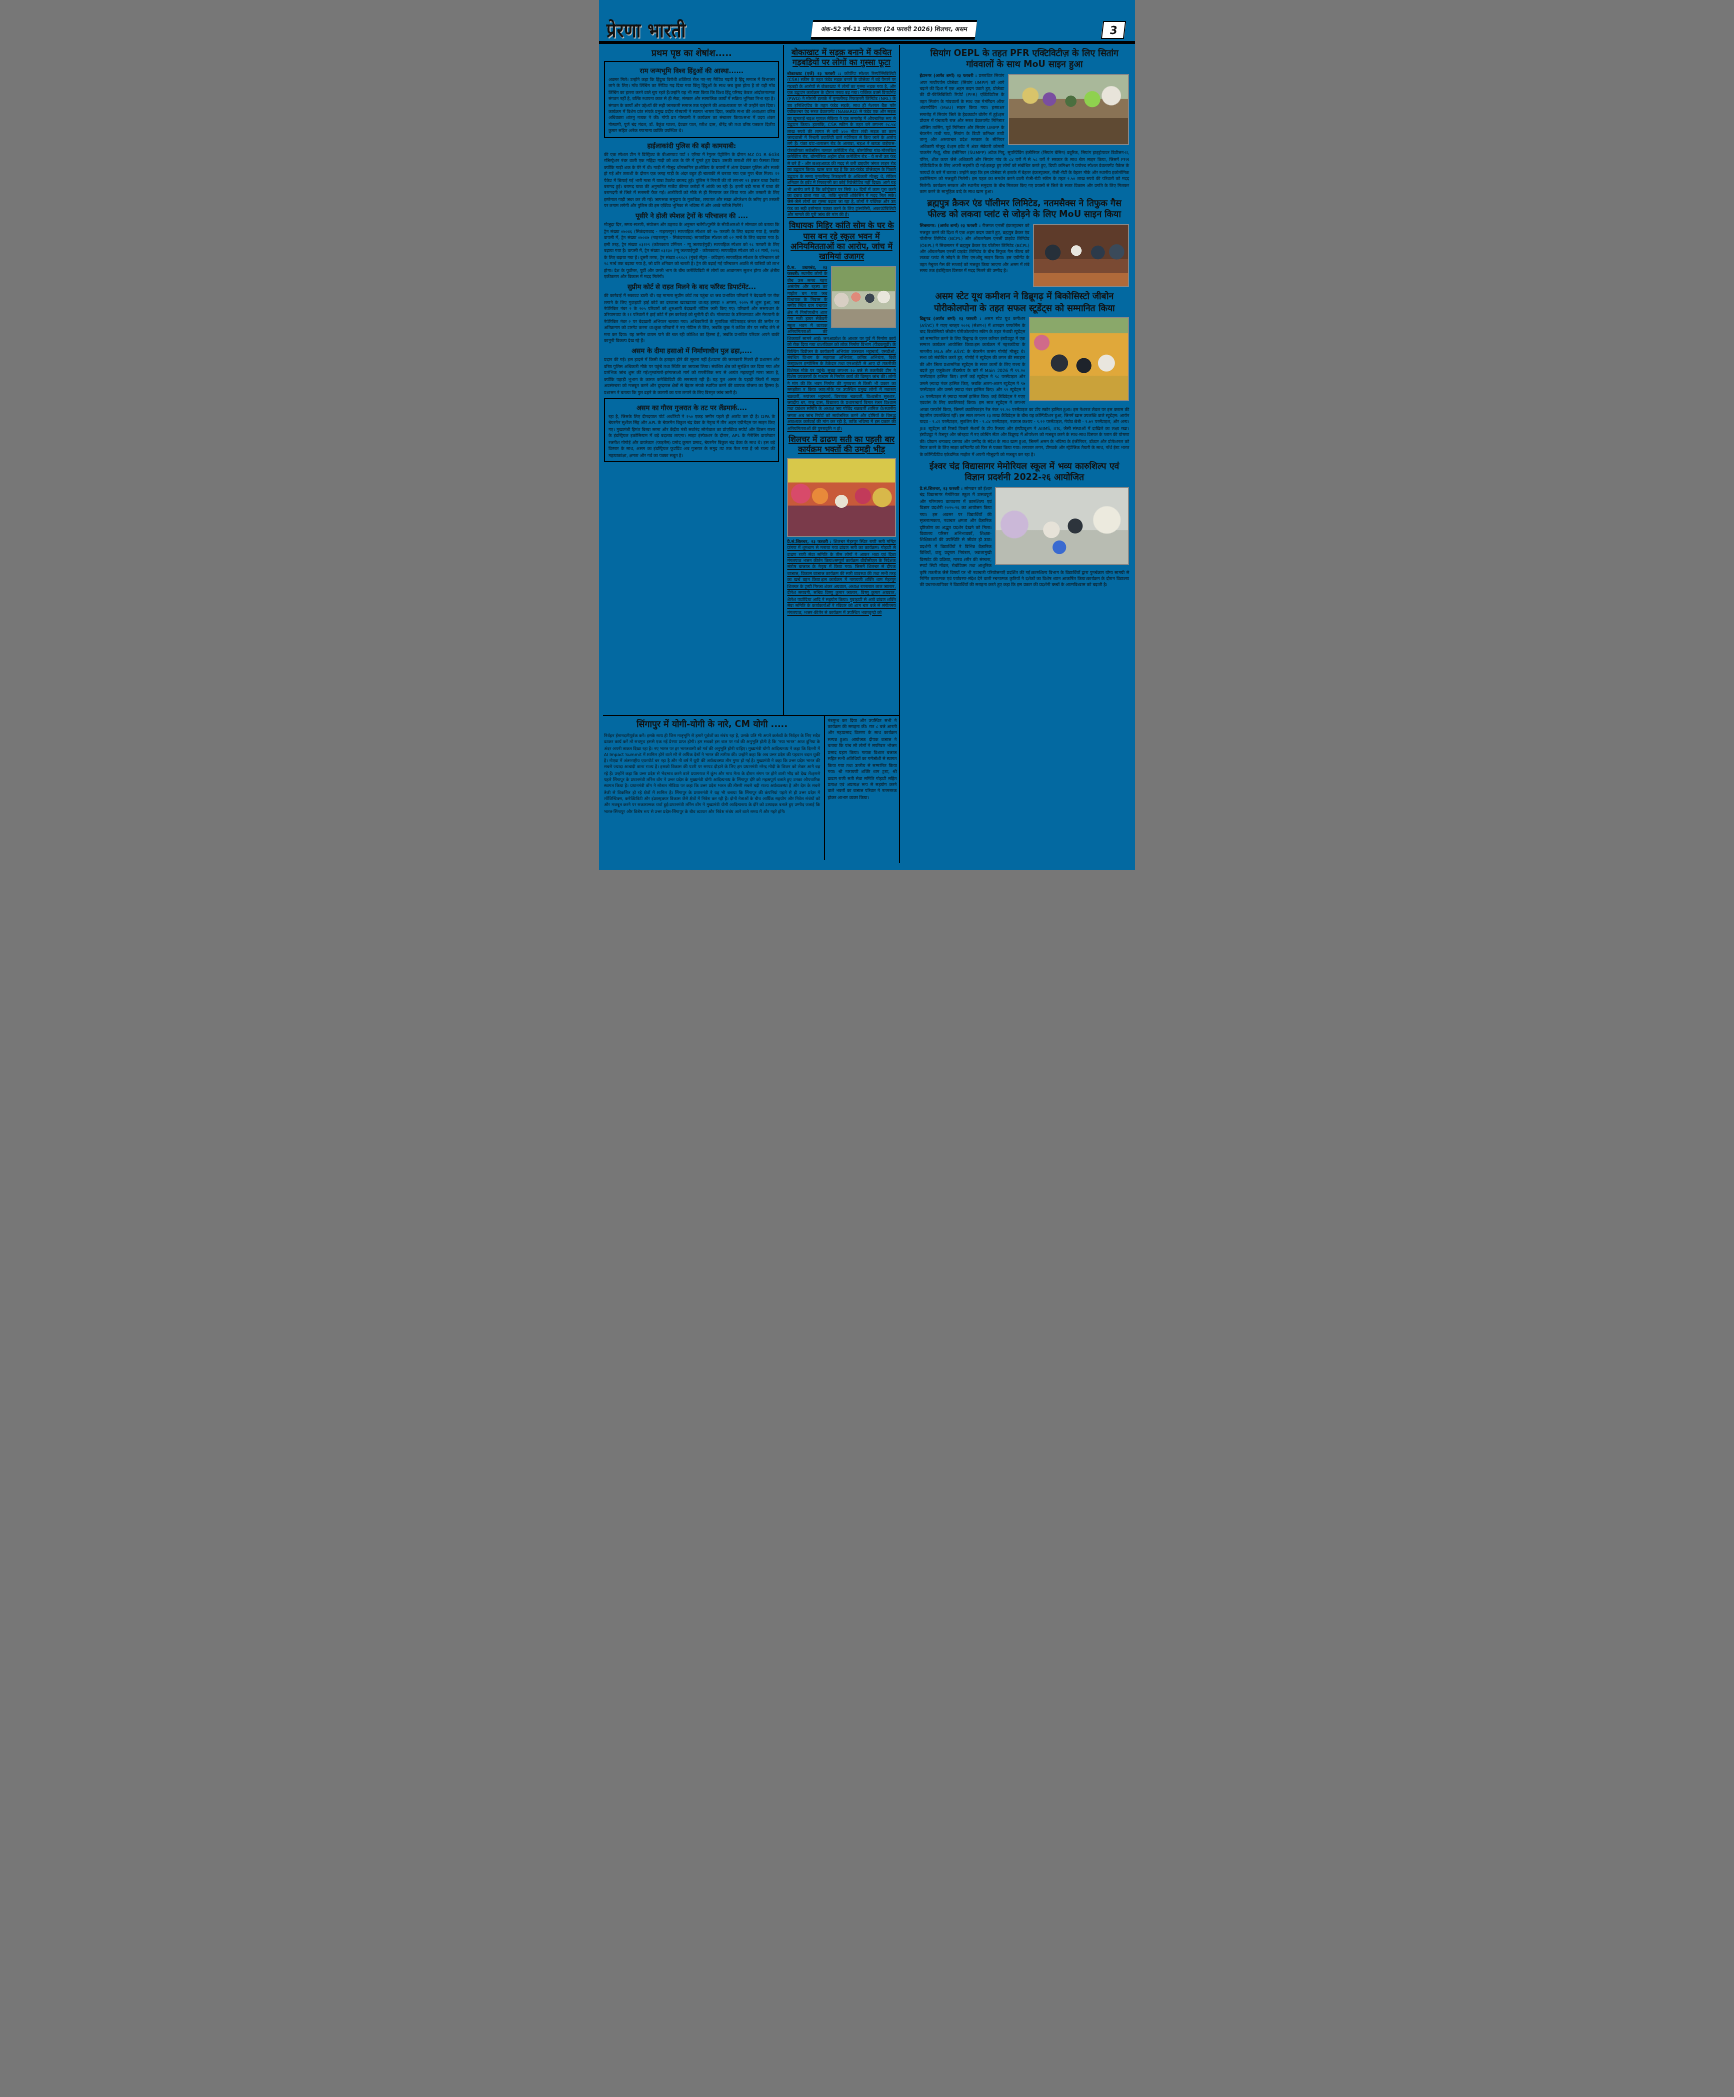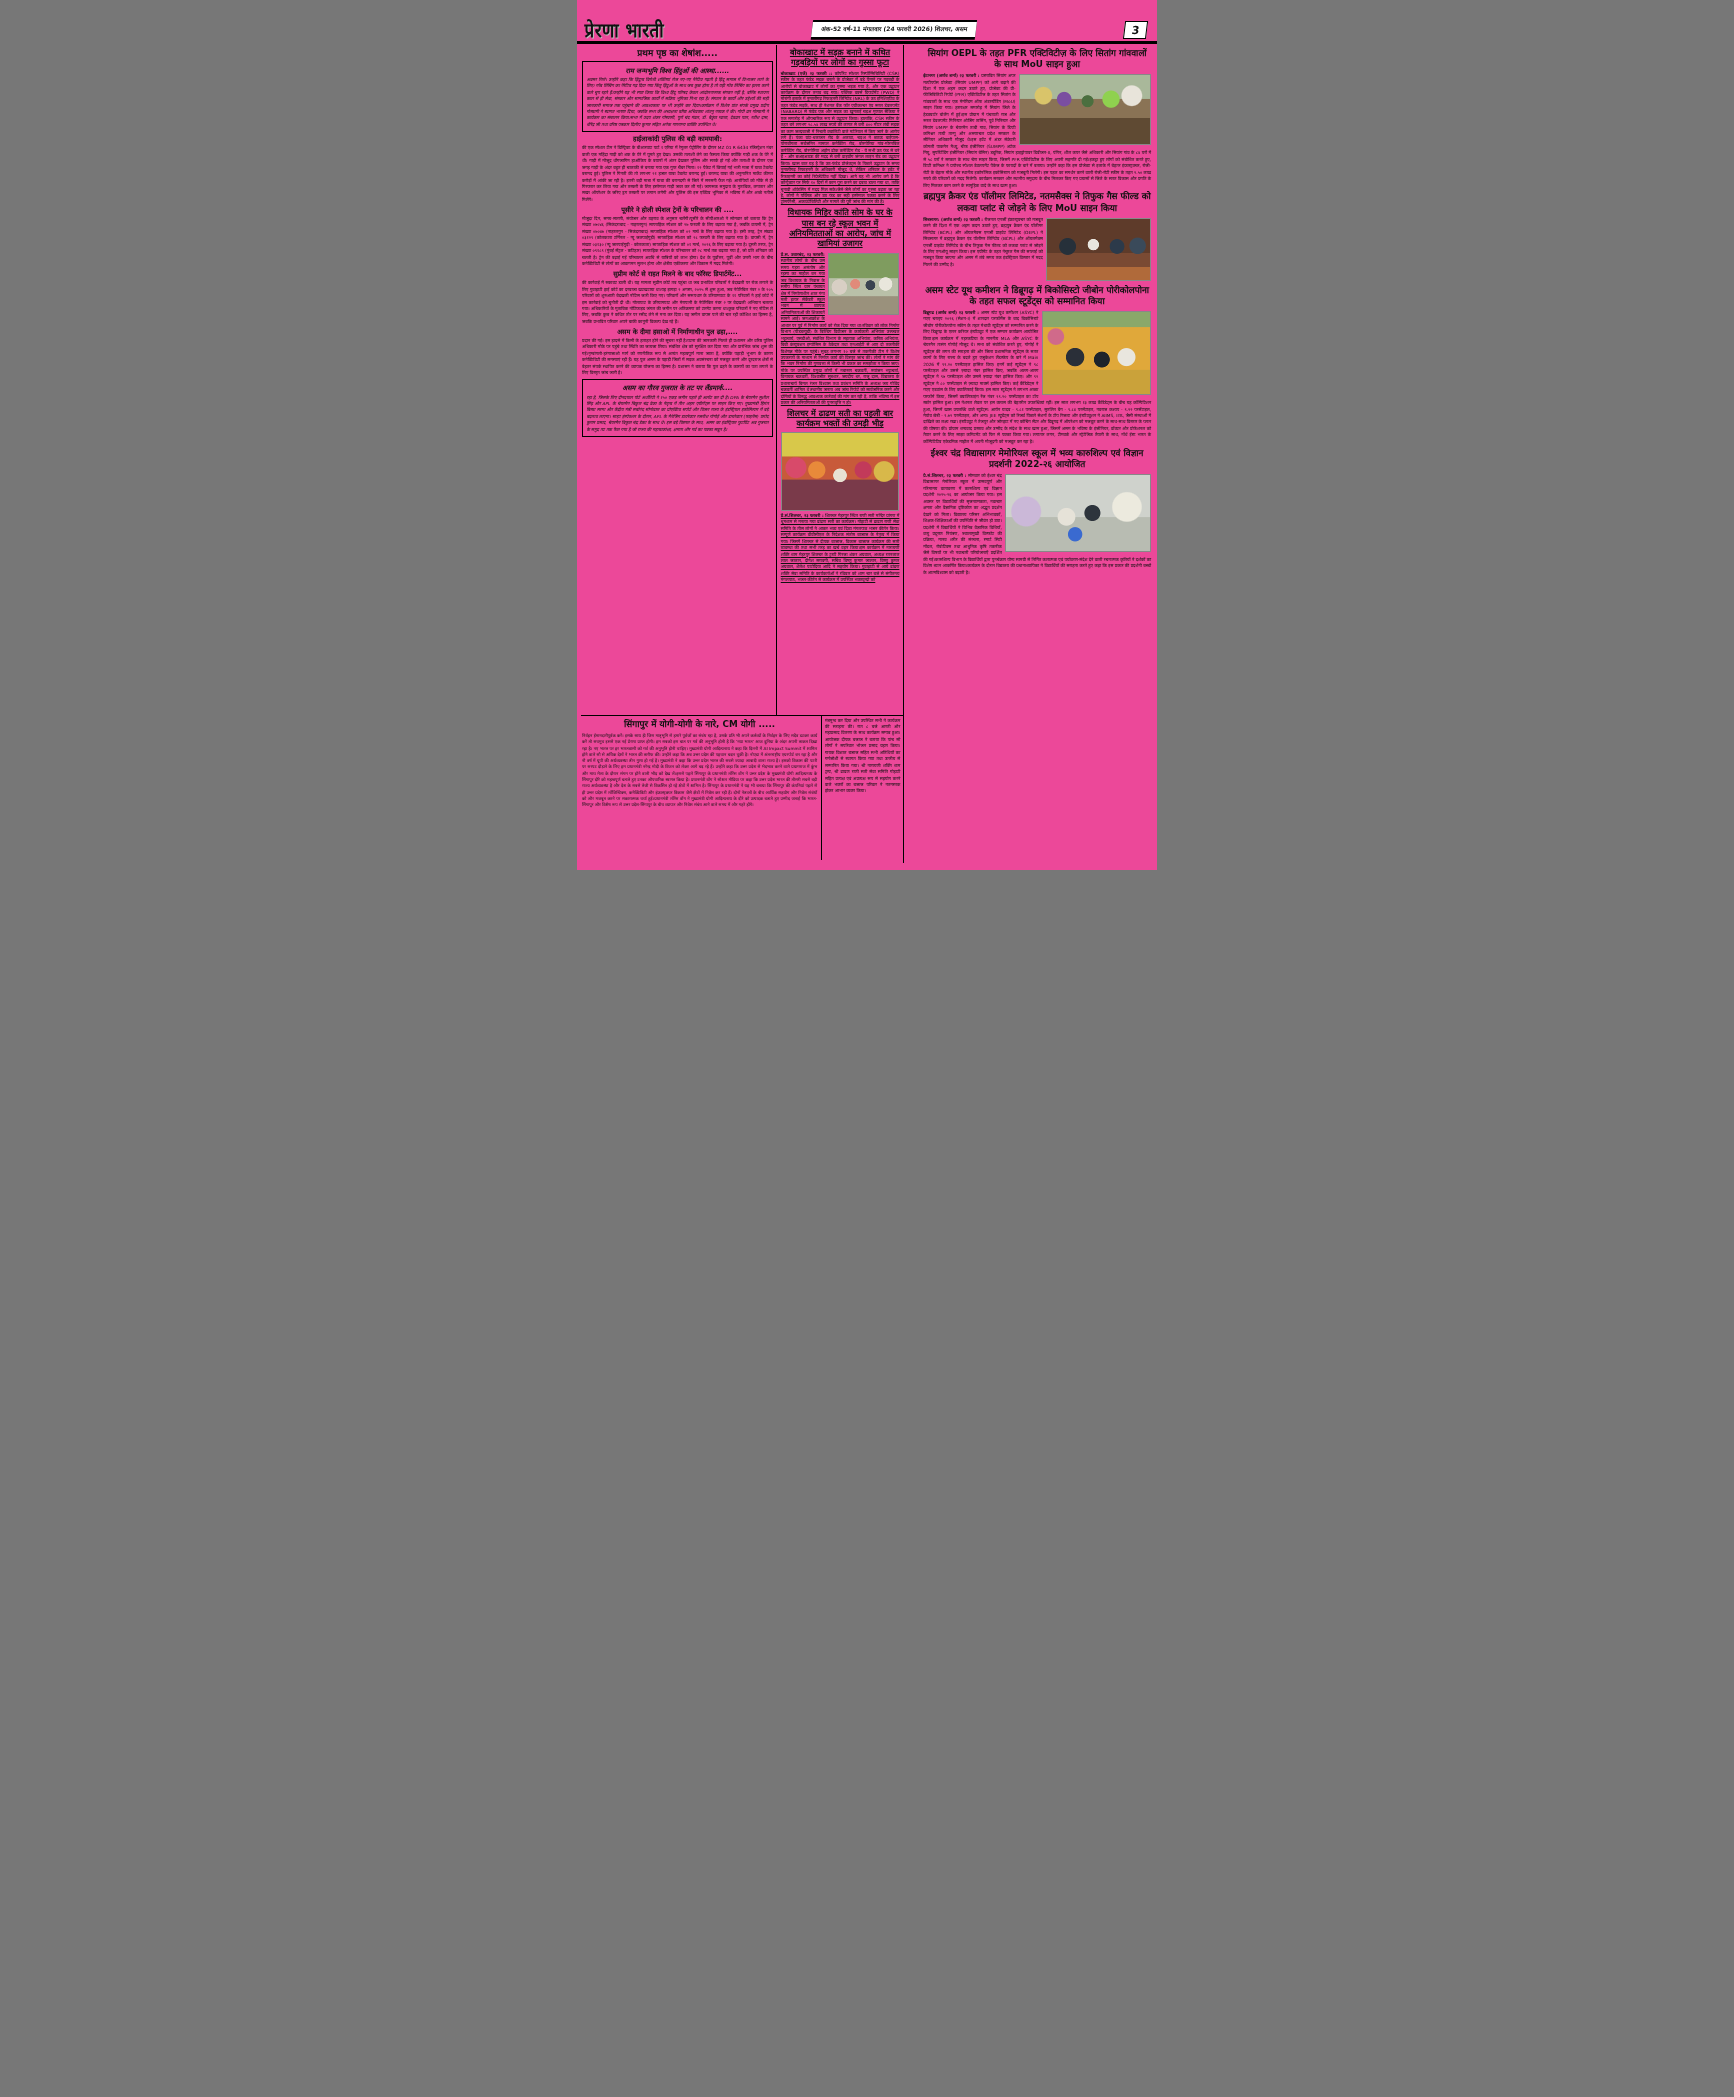--- a/index.html
+++ b/index.html
@@ -1,16 +1,16 @@
 <!DOCTYPE html>
 <html style="font-size:6.7px"><head>
 <meta charset="utf-8">
 <style>
   html,body{margin:0;padding:0;background:#777;}
-  .page{width:580px;height:870px;background:#ec4899;margin:0 auto;position:relative;
+  .page{width:536px;height:870px;background:#0369a1;margin:0 auto;position:relative;
         font-family:"DejaVu Sans","Liberation Sans",sans-serif;color:#111;overflow:hidden;}
   
   .masthead{display:flex;align-items:flex-end;justify-content:space-between;
             padding:5.9px 7.6px 0 7.6px;height:39px;box-sizing:border-box;}
   .logo{font-size:17px;font-weight:bold;letter-spacing:0.4px;line-height:1;
         text-shadow:0.8px 0.8px 0 #bbb;transform:scaleY(1.15);}
   .issuebox{transform:skewX(-7deg);border-top:2.1px solid #000;border-bottom:2.1px solid #000;
             background:#fff;padding:3.4px 9.2px;font-size:6px;font-weight:bold;white-space:nowrap;
             box-shadow:0 0.8px 0 #000;}
   .pagenobox{transform:skewX(-7deg);border:1.3px solid #000;border-left-width:0.8px;border-right-width:0.8px;
@@ -23,21 +23,21 @@
   .col-a{width:61%;padding:0.8px 3.4px 0.8px 0.8px;border-right:0.8px solid #000;box-sizing:border-box;overflow:hidden;}
   .col-b{width:39%;padding:0.8px 3.4px;box-sizing:border-box;overflow:hidden;text-decoration:underline;}
   .col-c{width:42%;padding:0.8px 1.7px 0.8px 3.4px;box-sizing:border-box;overflow:hidden;}
   
   .sechead{font-size:8.8px;font-weight:bold;text-align:center;margin:0.8px 0 2.5px 0;}
   .article{margin-bottom:2.5px;}
   .article h2{font-size:6.5px;font-weight:bold;text-align:center;margin:1.7px 0 2.1px 0;line-height:1.25;}
   .bighead{font-size:8px !important;line-height:1.3 !important;}
   .hugehead{font-size:8.8px !important;line-height:1.32 !important;}
   .body-txt{font-size:4.3px;line-height:1.5;text-align:justify;}
-  .boxed{border:1.3px solid #000;padding:2.5px 3.4px;margin:0.8px 0 3.4px 0;font-style:italic;}
+  .boxed{border:1.3px solid #000;padding:2.5px 3.4px;margin:0.8px 0 3.4px 0;}
   .dl{font-weight:bold;}
   
   .photo{border:0.4px solid #888;box-sizing:border-box;}
   .ph-mou{height:71px;margin:0.8px 0 2.5px 3.4px;width:58%;float:right;
     background:
       radial-gradient(circle at 18% 30%,#d9c46a 0 7%,transparent 8%),
       radial-gradient(circle at 34% 35%,#7a4ea0 0 7%,transparent 8%),
       radial-gradient(circle at 52% 38%,#4b6f3f 0 7%,transparent 8%),
       radial-gradient(circle at 70% 35%,#8fd14f 0 8%,transparent 9%),
       radial-gradient(circle at 86% 30%,#e8e4da 0 8%,transparent 9%),

